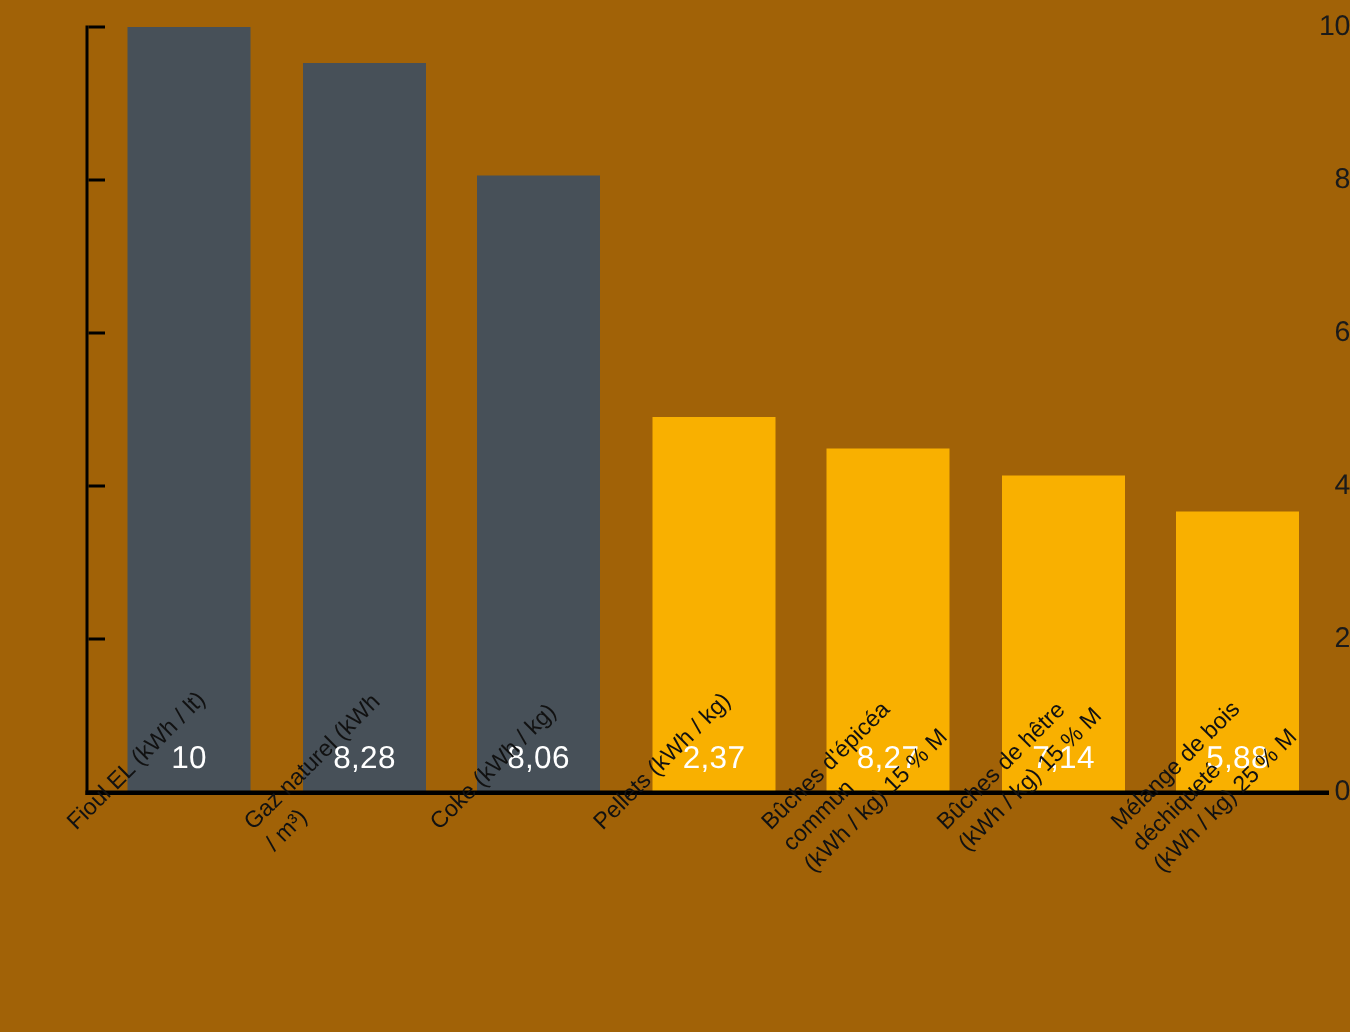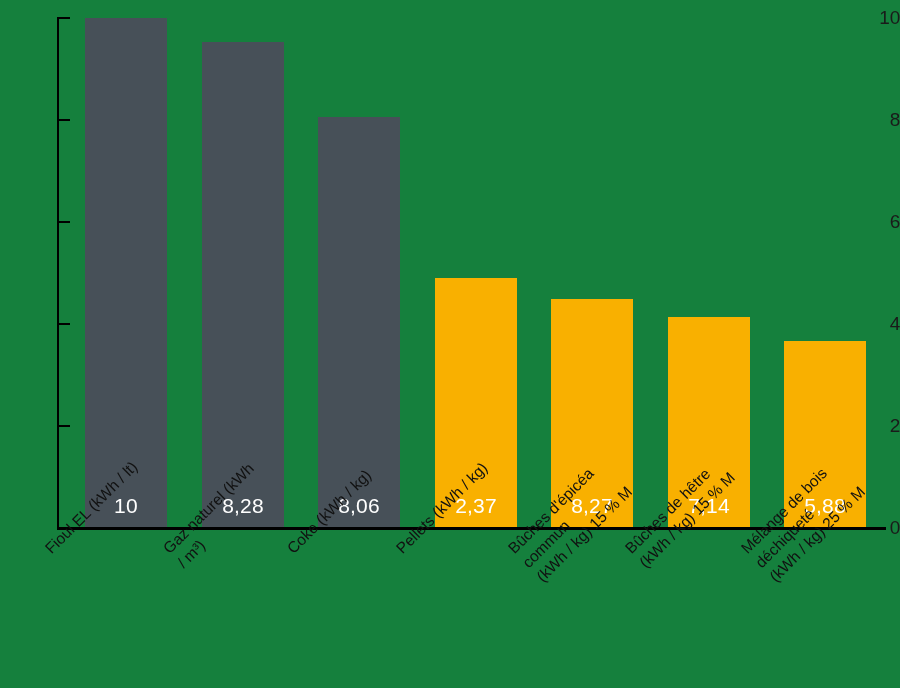--- a/index.html
+++ b/index.html
@@ -10,21 +10,21 @@
   body {
     width: 900px;
     height: 688px;
     font-family: "Liberation Sans", sans-serif;
     overflow: hidden;
   }
   #chart-root {
     position: relative;
     width: 900px;
     height: 688px;
-    background: #15803d;
+    background: #a16207;
   }
   
   
   .plot-area {
     position: absolute;
     left: 0; top: 0;
     width: 900px;
     height: 540px;
   }
   .axis-line-y {

